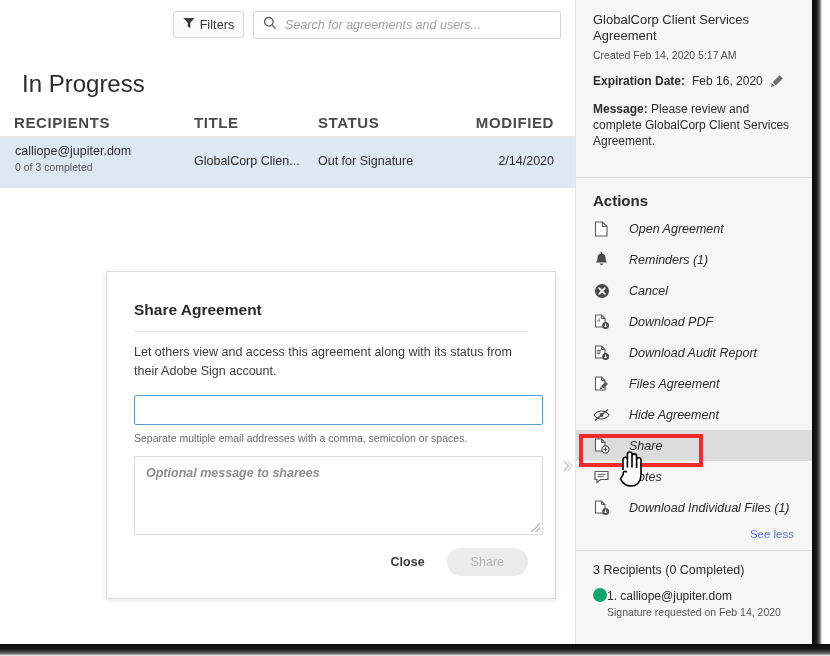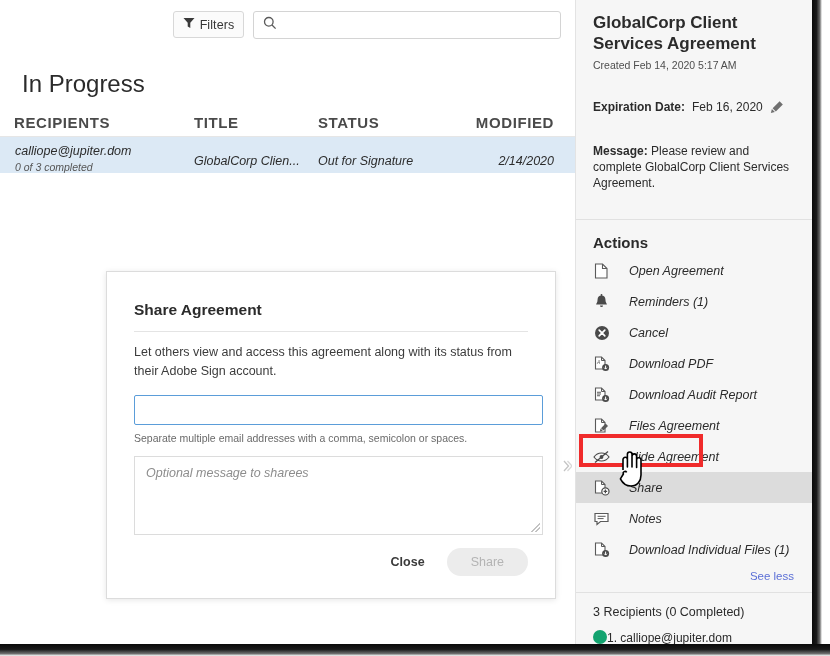--- a/index.html
+++ b/index.html
@@ -61,21 +61,21 @@
   #thead .th {
     position:absolute; top:6px;
     font-size:15px; color:#4a4a4a; font-weight:bold; letter-spacing:.6px;
   }
   #thead .th.c0 { left:14px; }
   #thead .th.c1 { left:194px; }
   #thead .th.c2 { left:318px; }
   #thead .th.c3 { right:21px; }
 
   #trow {
-    position:relative; height:36px; background:#dce9f5;font-style:italic;
+    position:relative; height:51px; background:#dce9f5;
   }
   #trow .cell { position:absolute; }
   #trow .c0 { left:15px; top:7px; }
   #trow .c0 .email { font-size:12.5px; color:#2c2c2c; }
   #trow .c0 .sub   { font-size:10.5px; color:#555; margin-top:3px; }
   #trow .c1 { left:194px; top:17px; font-size:12.5px; color:#2c2c2c; }
   #trow .c2 { left:318px; top:17px; font-size:12.5px; color:#2c2c2c; }
   #trow .c3 { right:21px; top:17px; font-size:12.5px; color:#2c2c2c; }
 
   
@@ -85,25 +85,25 @@
     color:#bdbdbd; font-size:12px; cursor:pointer; background:#ffffff;
   }
 
   
   #panel {
     position:absolute; left:575px; top:0; width:237px; height:648px;
     background:#f6f6f6; border-left:1px solid #e3e3e3; overflow:hidden;
   }
   #panel-info { padding:12px 0 14px 17px; }
   #agr-title {
-    font-size:17px; font-weight:bold; color:#2b2b2b; line-height:1.25;
+    font-size:13px; font-weight:normal; color:#2b2b2b; line-height:1.25;
     padding-right:0;
   }
   #agr-created { font-size:10.5px; color:#4e4e4e; margin-top:4px; }
-  .kv { margin-top:28px; font-size:12px; color:#2b2b2b; line-height:1.35; padding-right:14px; }
+  .kv { margin-top:12px; font-size:12px; color:#2b2b2b; line-height:1.35; padding-right:14px; }
   .kv b { font-weight:bold; }
   #exp-row { display:flex; align-items:center; gap:7px; }
   #edit-exp-icon { cursor:pointer; display:inline-flex; }
 
   #panel-divider { height:1px; background:#e1e1e1; margin-top:14px; }
 
   #actions-title {
     font-size:15px; font-weight:bold; color:#2b2b2b;
     padding:14px 0 4px 17px;
   }
@@ -153,21 +153,21 @@
   }
   #email-input {
     margin:14px 27px 0 27px; height:30px; width:409px;
     border:1px solid #5b9dd9; border-radius:2px; background:#fff;
   }
   #email-hint {
     font-size:10.5px; color:#6a6a6a; padding:7px 27px 0 27px;
   }
   #msg-area {
     margin:12px 27px 0 27px; width:409px; height:79px;
-    border:1px solid #dcdcdc; background:#fff; position:relative;
+    border:1px solid #dcdcdc; background:#fff; position:relative;font-weight:bold;
   }
   #msg-placeholder {
     position:absolute; left:11px; top:9px;
     font-size:12.5px; color:#8d8d8d; font-style:italic;
   }
   #msg-resize {
     position:absolute; right:2px; bottom:2px; width:9px; height:9px;
     background:
       linear-gradient(135deg, transparent 46%, #c3c3c3 46%, #c3c3c3 56%, transparent 56%),
       linear-gradient(135deg, transparent 70%, #c3c3c3 70%, #c3c3c3 80%, transparent 80%);
@@ -201,20 +201,21 @@
         </span>
         <span class="flabel">Filters</span>
       </div>
       <div id="search-box">
         <span>
           <svg width="14" height="14" viewBox="0 0 14 14">
               <circle cx="5.8" cy="5.8" r="4.3" fill="none" stroke="#5a5a5a" stroke-width="1.3"></circle>
               <line x1="9" y1="9" x2="12.6" y2="12.6" stroke="#5a5a5a" stroke-width="1.3"></line>
             </svg>
         </span>
+        <span id="search-placeholder">Search for agreements and users...</span>
       </div>
     </div>
 
     <div id="page-title">In Progress</div>
 
     <div id="table">
       <div id="thead">
         <div class="th c0">RECIPIENTS</div>
         <div class="th c1">TITLE</div>
         <div class="th c2">STATUS</div>

